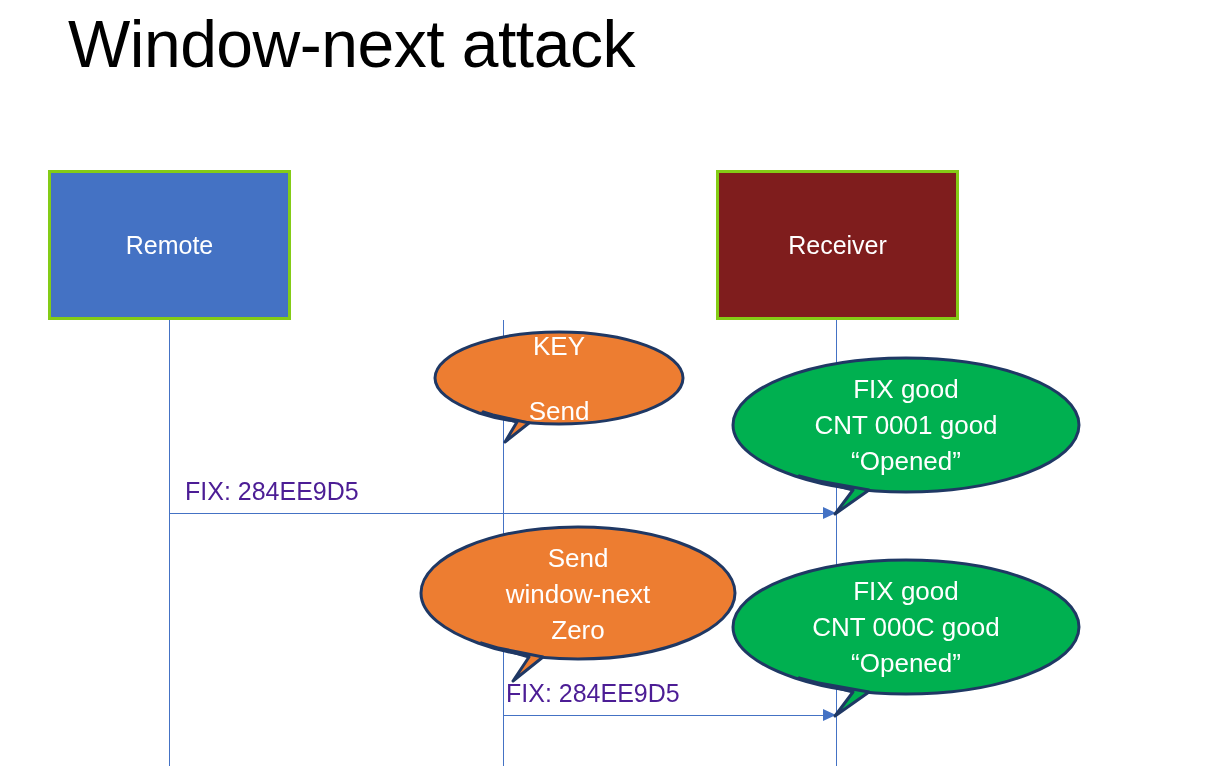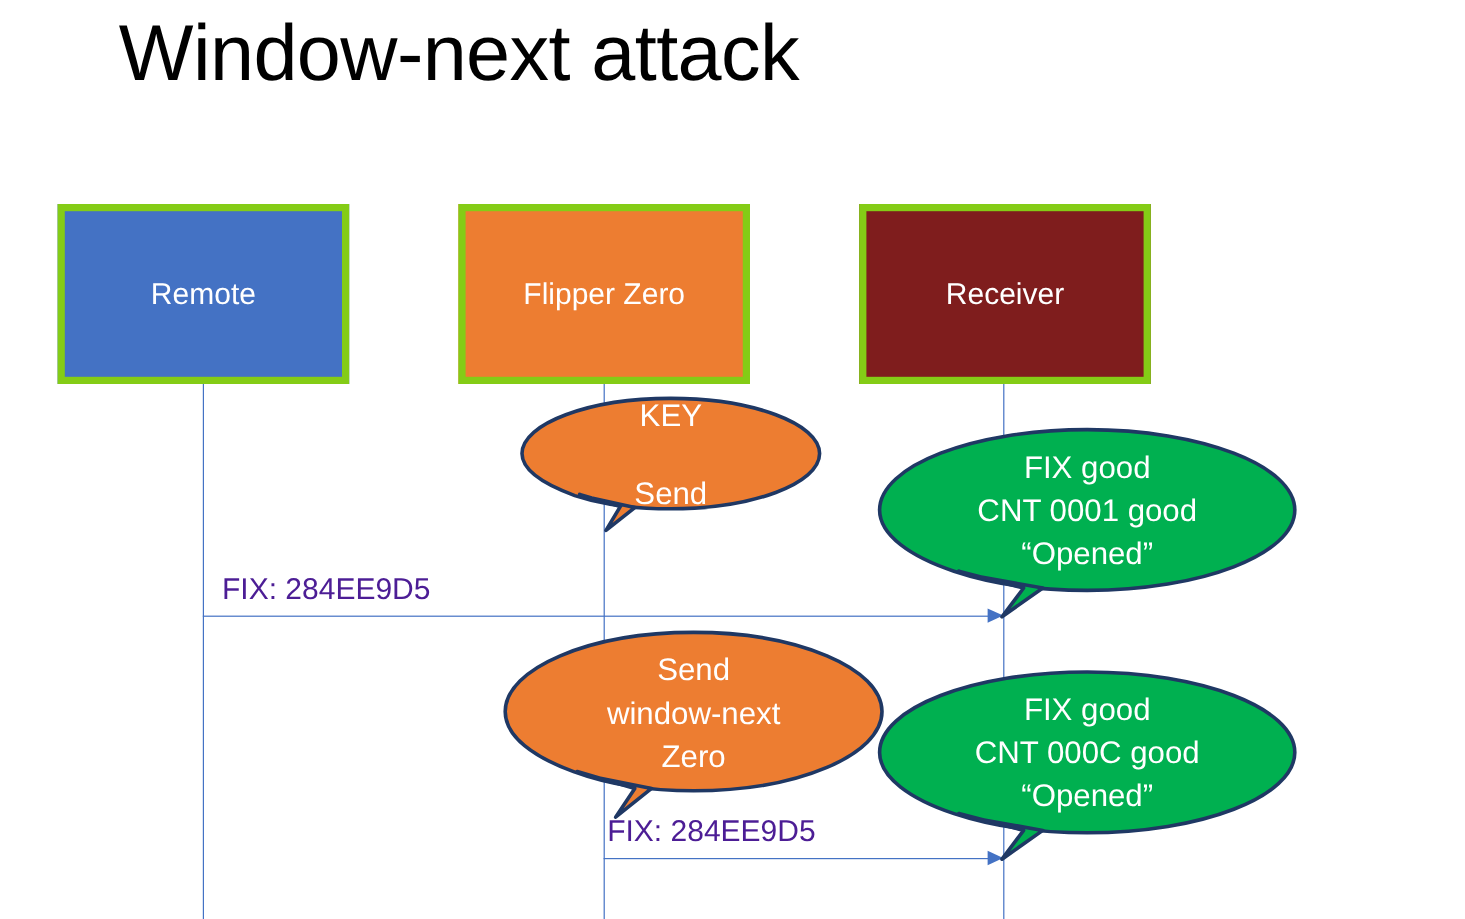--- a/index.html
+++ b/index.html
@@ -28,30 +28,29 @@
     position: absolute;
     left: 68px;
     top: 2px;
     width: 1100px;
     font-size: 66px;
     line-height: 84px;
     font-weight: 300;
     letter-spacing: -0.5px;
     color: #000000;
     white-space: nowrap;
-    margin-left: 31px;
   }
 
   
   .actor-box {
     position: absolute;
     top: 170px;
     height: 150px;
     box-sizing: border-box;
-    border: 6px solid #84cc16;
+    border: 3px solid #84cc16;
     display: flex;
     align-items: center;
     justify-content: center;
   }
   .actor-label {
     color: #ffffff;
     font-size: 25px;
     line-height: 30px;
     font-weight: 400;
     text-align: center;
@@ -142,23 +141,20 @@
 <body>
 
 <div id="slide">
 
   <div class="slide-title">Window-next attack</div>
 
   <div class="actor-box" id="actor-remote" style="background:#4472C4;">
     <span class="actor-label">Remote</span>
   </div>
 
-  <div class="actor-box" id="actor-flipper" style="background:#ED7D31;">
-    <span class="actor-label">Flipper Zero</span>
-  </div>
 
   <div class="actor-box" id="actor-receiver" style="background:#7f1d1d;">
     <span class="actor-label">Receiver</span>
   </div>
 
   <div class="lifeline" id="lifeline-remote"></div>
   <div class="lifeline" id="lifeline-flipper"></div>
   <div class="lifeline" id="lifeline-receiver"></div>
 
   <div class="msg-line" id="msg1-line"></div>

